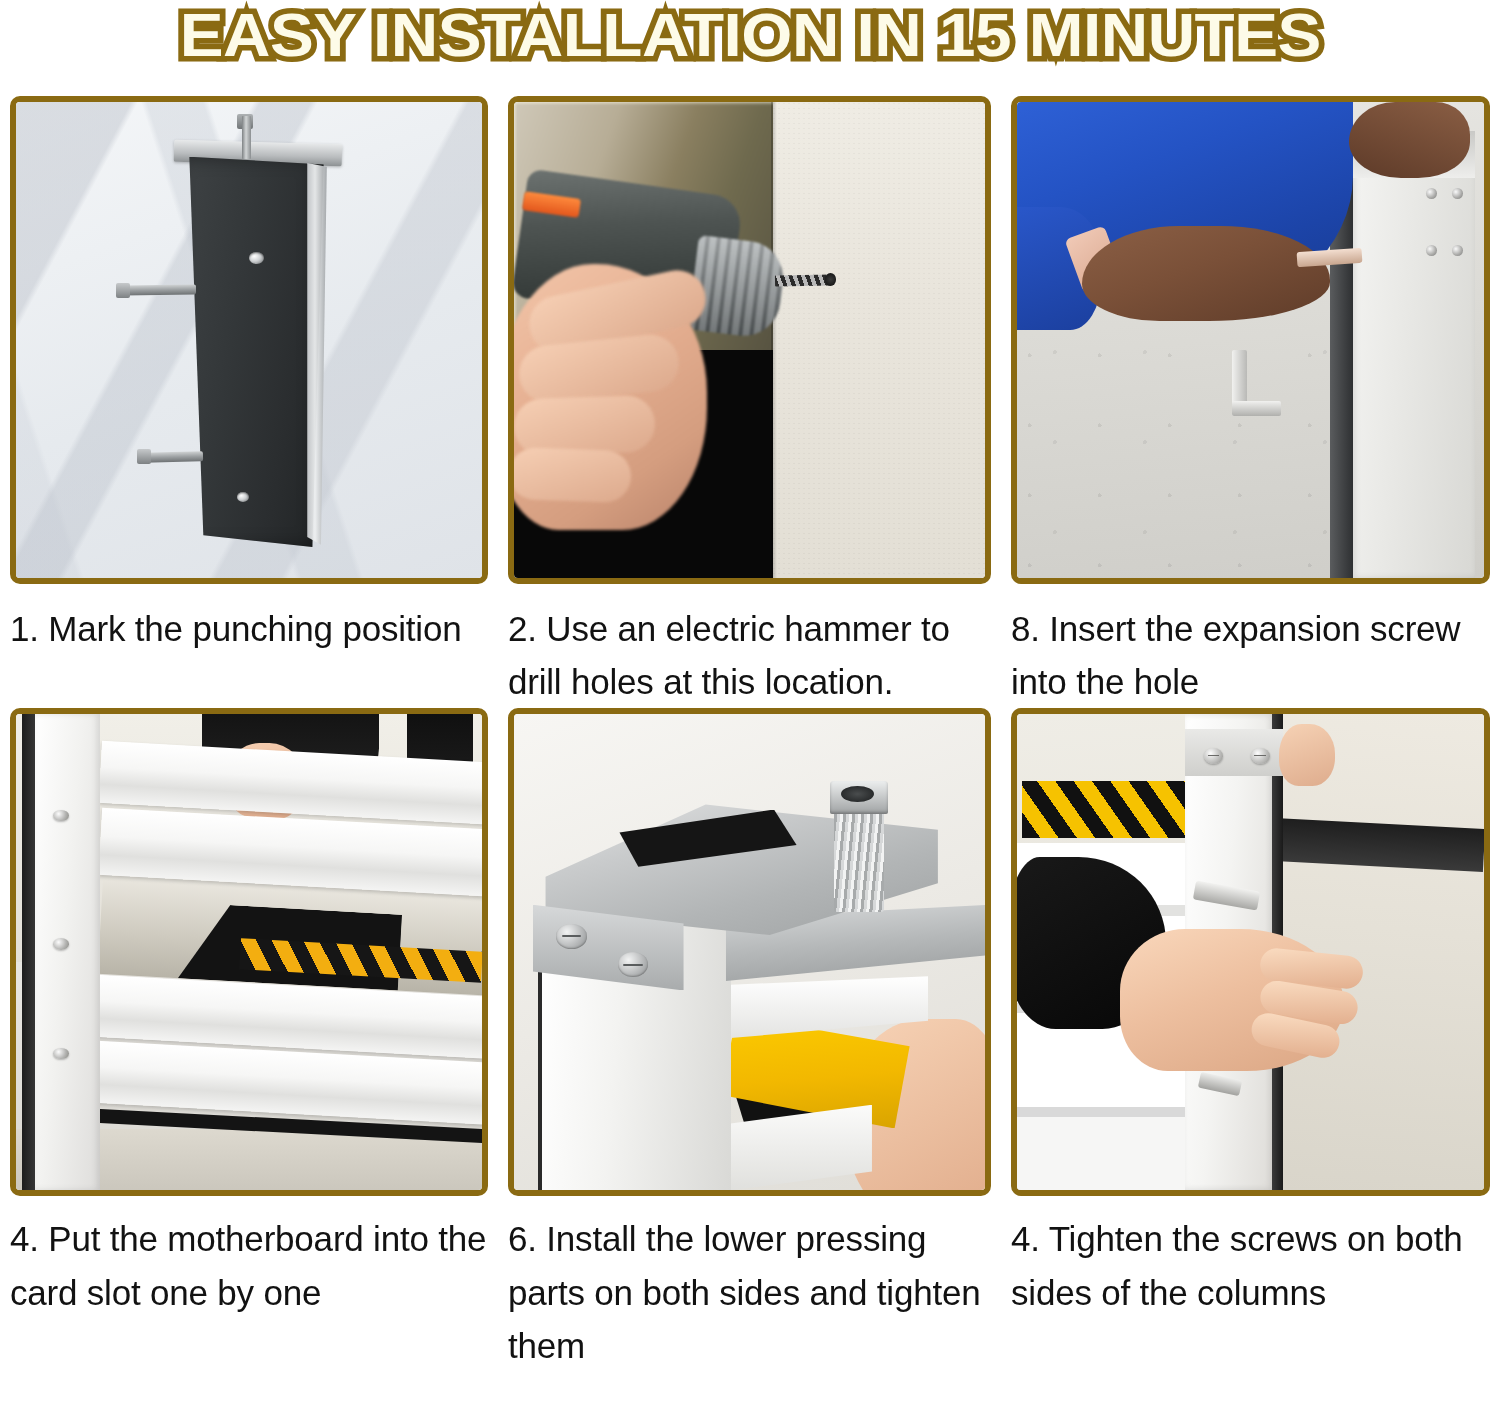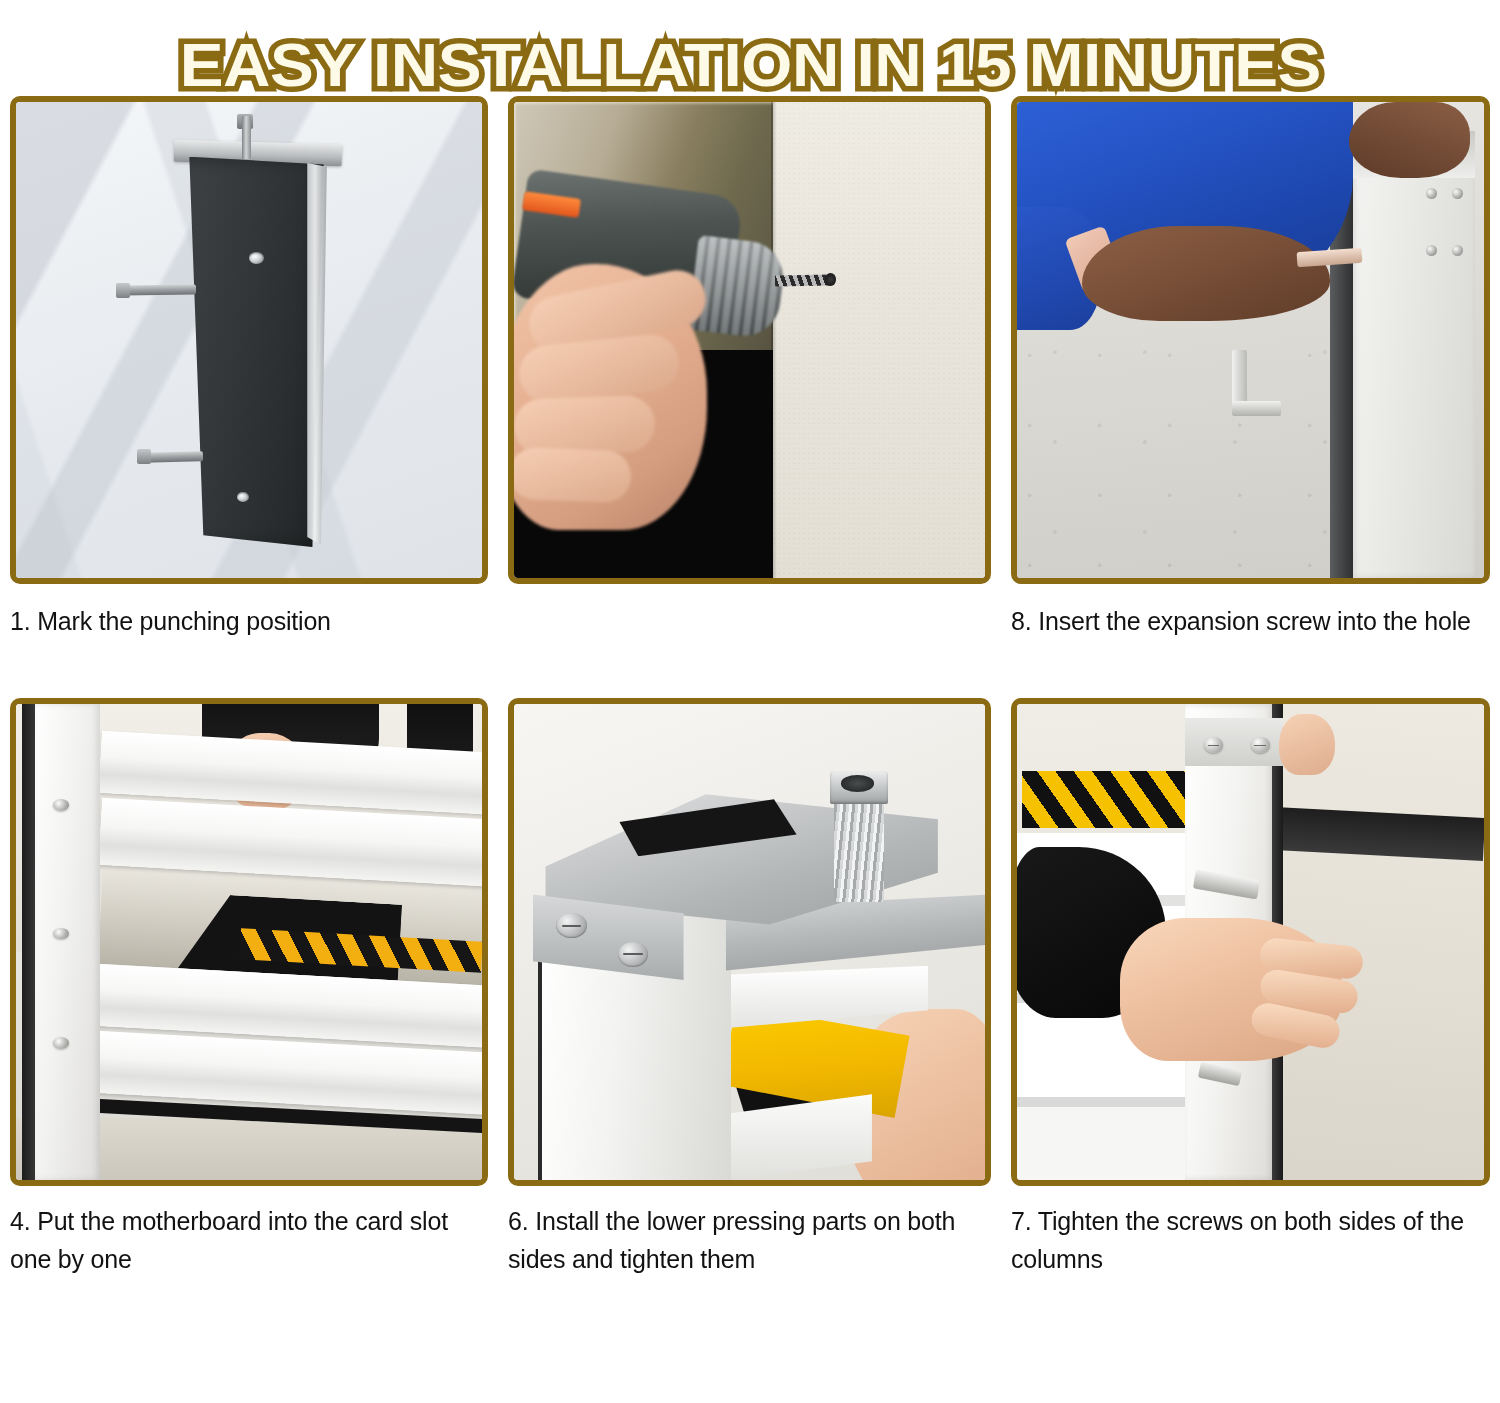--- a/index.html
+++ b/index.html
@@ -17,21 +17,21 @@
     position: relative;
     width: 1500px;
     height: 1403px;
     background: #ffffff;
   }
 
   
   .title-bar {
     height: 96px;
     display: flex;
-    align-items: flex-end;
+    align-items: flex-start;
     justify-content: center;
     padding: 4px 0 0 0;
   }
   .title-text {
     font-family: "Liberation Sans", sans-serif;
     font-size: 62px;
     font-weight: 700;
     letter-spacing: -0.5px;
     line-height: 1;
     color: #fdfbe8;
@@ -69,21 +69,21 @@
     background: #d9d9d9;
   }
   .photo-frame .scene {
     position: absolute;
     inset: 0;
     overflow: hidden;
   }
 
   .caption {
     margin-top: 18px;
-    font-size: 25px;
+    font-size: 35px;
     line-height: 1.52;
     color: #121212;
     font-weight: 400;
     letter-spacing: -0.2px;
     min-height: 96px;
   }
   .row2 .caption { margin-top: 16px; }
 
   
   .s1-bg {
@@ -674,20 +674,21 @@
           <div class="s2-chuck"></div>
           <div class="s2-bit"></div>
           <div class="s2-hole"></div>
           <div class="s2-hand"></div>
           <div class="s2-finger f1"></div>
           <div class="s2-finger f2"></div>
           <div class="s2-finger f3"></div>
           <div class="s2-finger f4"></div>
         </div>
       </div>
+      <div class="caption">2. Use an electric hammer to drill holes at this location.</div>
     </div>
 
     <div class="cell c3 row1">
       <div class="photo-frame">
         <div class="scene">
           <div class="s3-floor"></div>
           <div class="s3-post"></div>
           <div class="s3-post-dark"></div>
           <div class="s3-post-top"></div>
           <div class="s3-screw a"></div>
@@ -775,17 +776,17 @@
           <div class="s6-bolt"></div>
           <div class="s6-bolt2"></div>
           <div class="s6-sleeve"></div>
           <div class="s6-hand"></div>
           <div class="s6-finger g1"></div>
           <div class="s6-finger g2"></div>
           <div class="s6-finger g3"></div>
           <div class="s6-hand2"></div>
         </div>
       </div>
-      <div class="caption">7. Tighten the screws on both sides of the columns</div>
+      <div class="caption">4. Tighten the screws on both sides of the columns</div>
     </div>
 
   </div>
 </div>
 
 </body></html>

